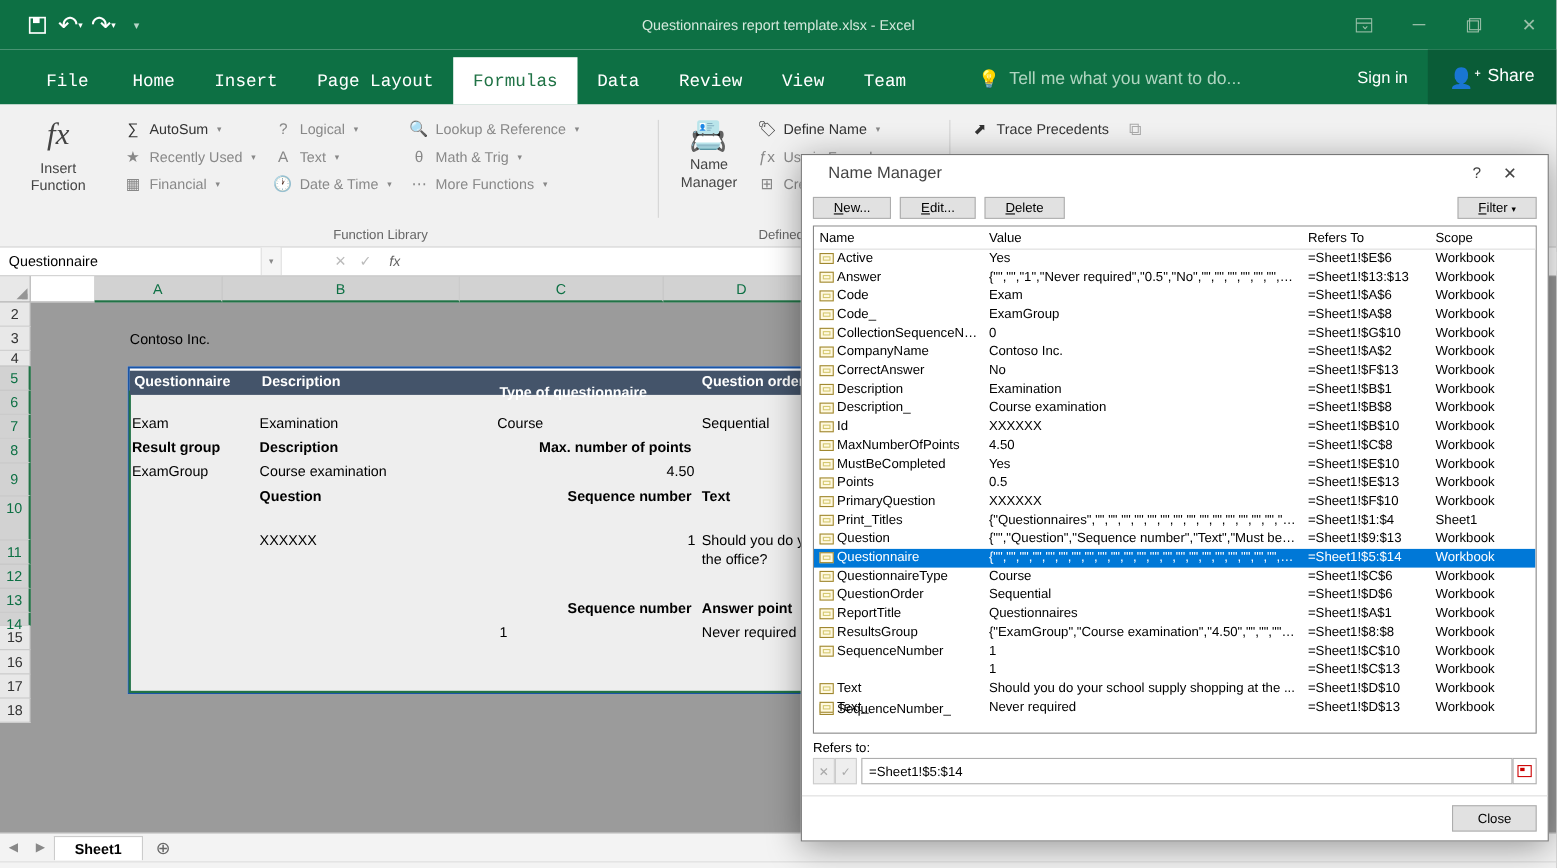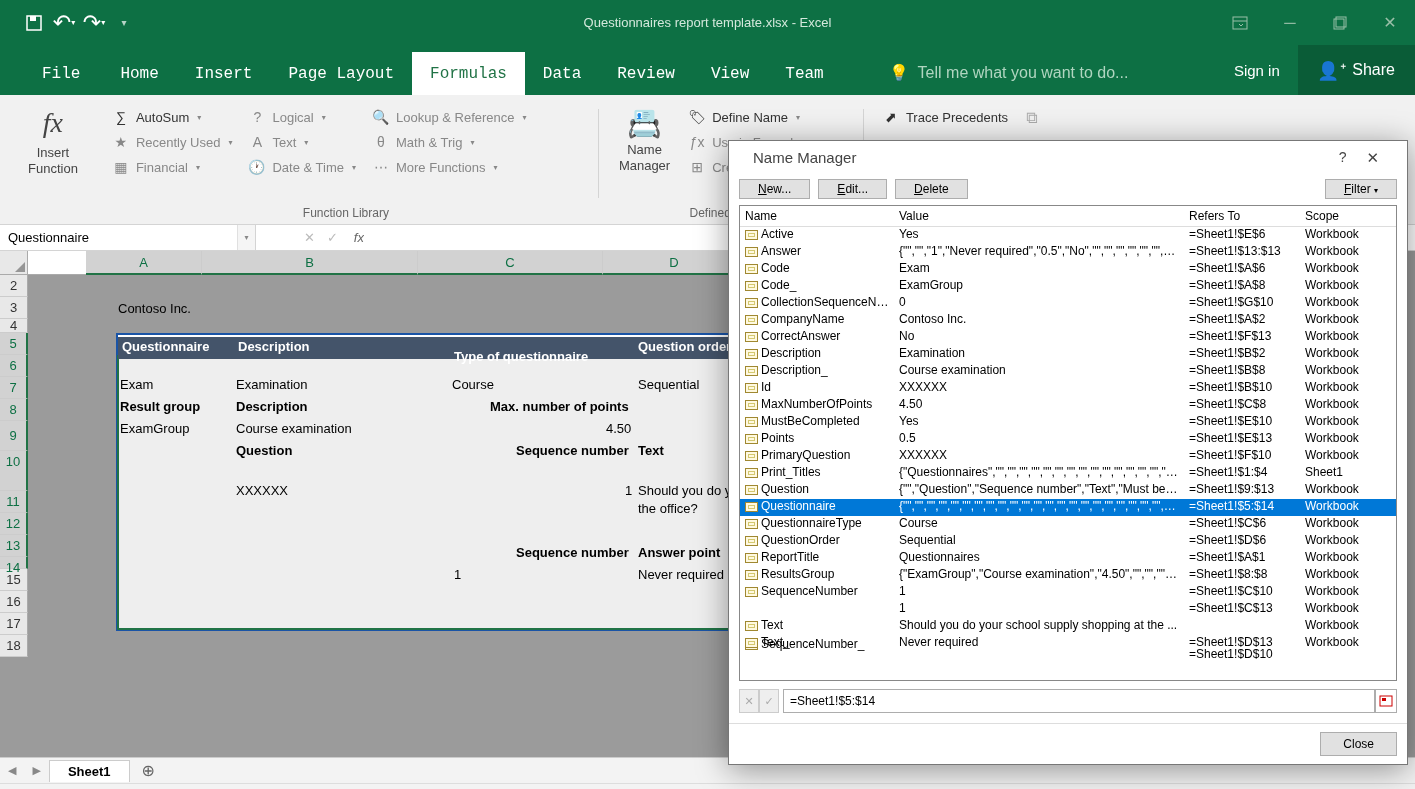--- a/index.html
+++ b/index.html
@@ -427,21 +427,21 @@
         </div>
         <div class="dlg-row">
           <div class="dlg-cell" style="width:154px;"><span class="name-icon"></span>CorrectAnswer</div>
           <div class="dlg-cell" style="width:290px;">No</div>
           <div class="dlg-cell" style="width:116px;">=Sheet1!$F$13</div>
           <div class="dlg-cell" style="width:80px;">Workbook</div>
         </div>
         <div class="dlg-row">
           <div class="dlg-cell" style="width:154px;"><span class="name-icon"></span>Description</div>
           <div class="dlg-cell" style="width:290px;">Examination</div>
-          <div class="dlg-cell" style="width:116px;">=Sheet1!$B$2</div>
+          <div class="dlg-cell" style="width:116px;">=Sheet1!$B$1</div>
           <div class="dlg-cell" style="width:80px;">Workbook</div>
         </div>
         <div class="dlg-row">
           <div class="dlg-cell" style="width:154px;"><span class="name-icon"></span>Description_</div>
           <div class="dlg-cell" style="width:290px;">Course examination</div>
           <div class="dlg-cell" style="width:116px;">=Sheet1!$B$8</div>
           <div class="dlg-cell" style="width:80px;">Workbook</div>
         </div>
         <div class="dlg-row">
           <div class="dlg-cell" style="width:154px;"><span class="name-icon"></span>Id</div>
@@ -523,32 +523,33 @@
         </div>
         <div class="dlg-row">
           <div class="dlg-cell" style="width:154px;margin-top:36px;"><span class="name-icon"></span>SequenceNumber_</div>
           <div class="dlg-cell" style="width:290px;">1</div>
           <div class="dlg-cell" style="width:116px;">=Sheet1!$C$13</div>
           <div class="dlg-cell" style="width:80px;">Workbook</div>
         </div>
         <div class="dlg-row">
           <div class="dlg-cell" style="width:154px;"><span class="name-icon"></span>Text</div>
           <div class="dlg-cell" style="width:290px;">Should you do your school supply shopping at the ...</div>
-          <div class="dlg-cell" style="width:116px;margin-top:29px;">=Sheet1!$D$10</div>
+          <div class="dlg-cell" style="width:116px;">=Sheet1!$D$10</div>
           <div class="dlg-cell" style="width:80px;">Workbook</div>
         </div>
         <div class="dlg-row">
           <div class="dlg-cell" style="width:154px;"><span class="name-icon"></span>Text_</div>
           <div class="dlg-cell" style="width:290px;">Never required</div>
           <div class="dlg-cell" style="width:116px;">=Sheet1!$D$13</div>
           <div class="dlg-cell" style="width:80px;">Workbook</div>
         </div>
       </div>
   </div>
   <div class="refers-to">
+    <div>Refers to:</div>
     <div class="rt-input-row">
       <div class="rt-prebtns">
         <div class="rt-pb">✕</div>
         <div class="rt-pb">✓</div>
       </div>
       <input class="rt-input" readonly="" value="=Sheet1!$5:$14" style="">
       <div class="rt-pick">
           <svg width="14" height="12" viewBox="0 0 14 12">
             <rect x="1" y="1" width="12" height="10" fill="none" stroke="#c00"></rect>
             <rect x="3" y="3" width="4" height="3" fill="#c00"></rect>

